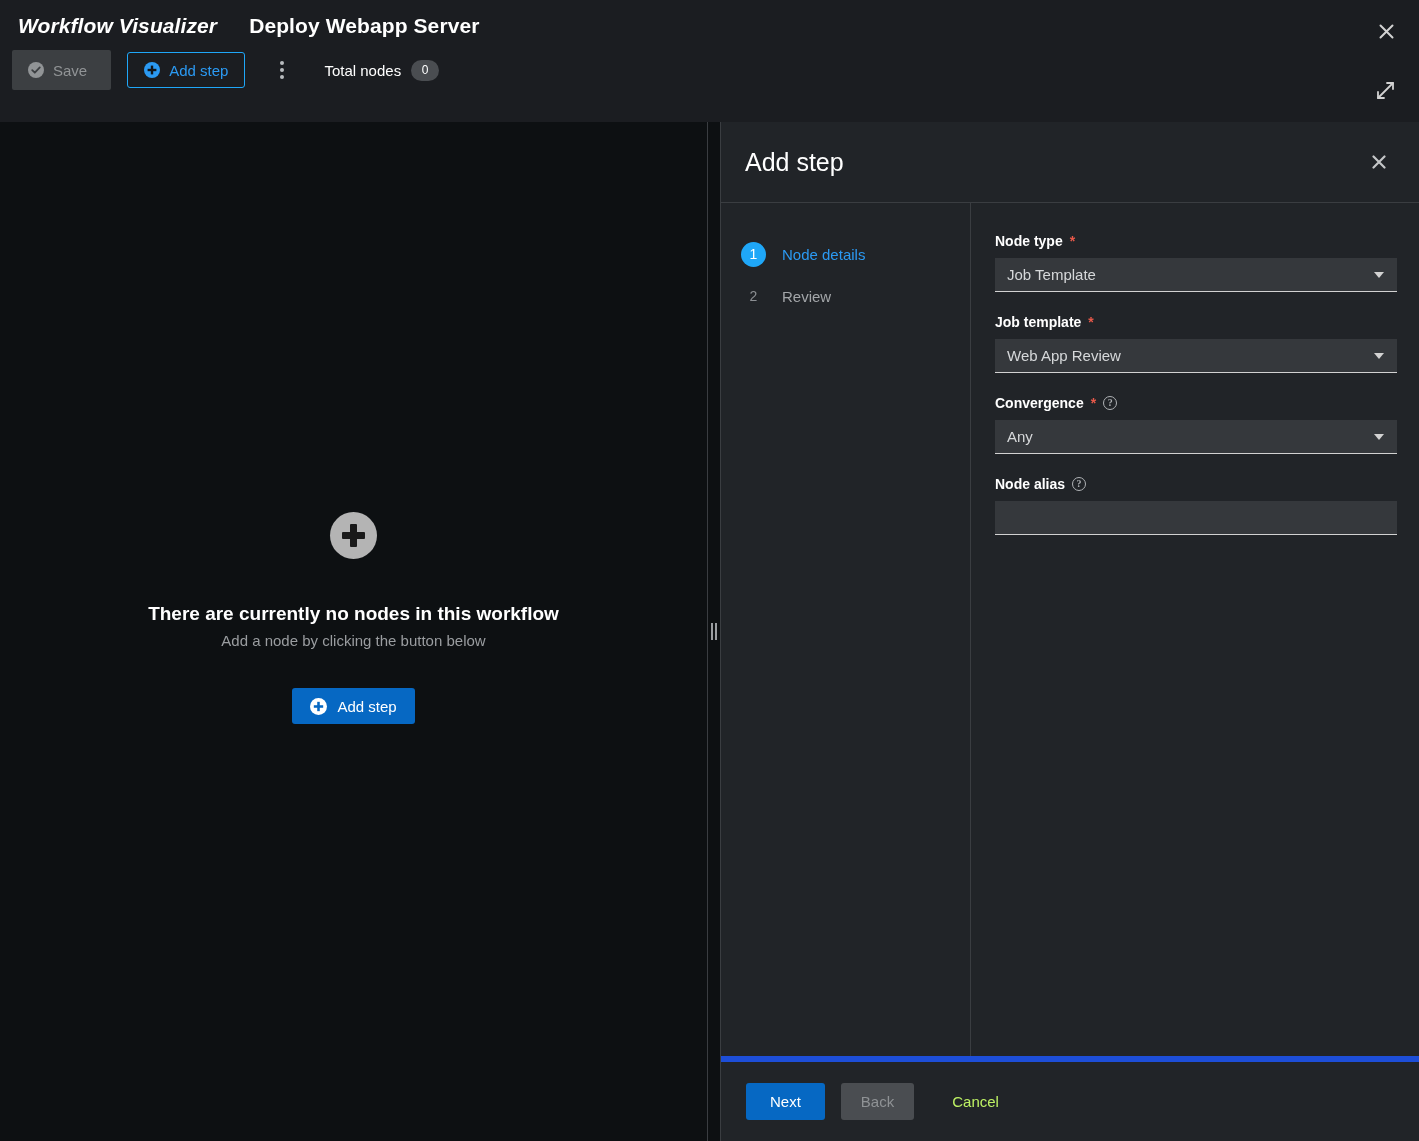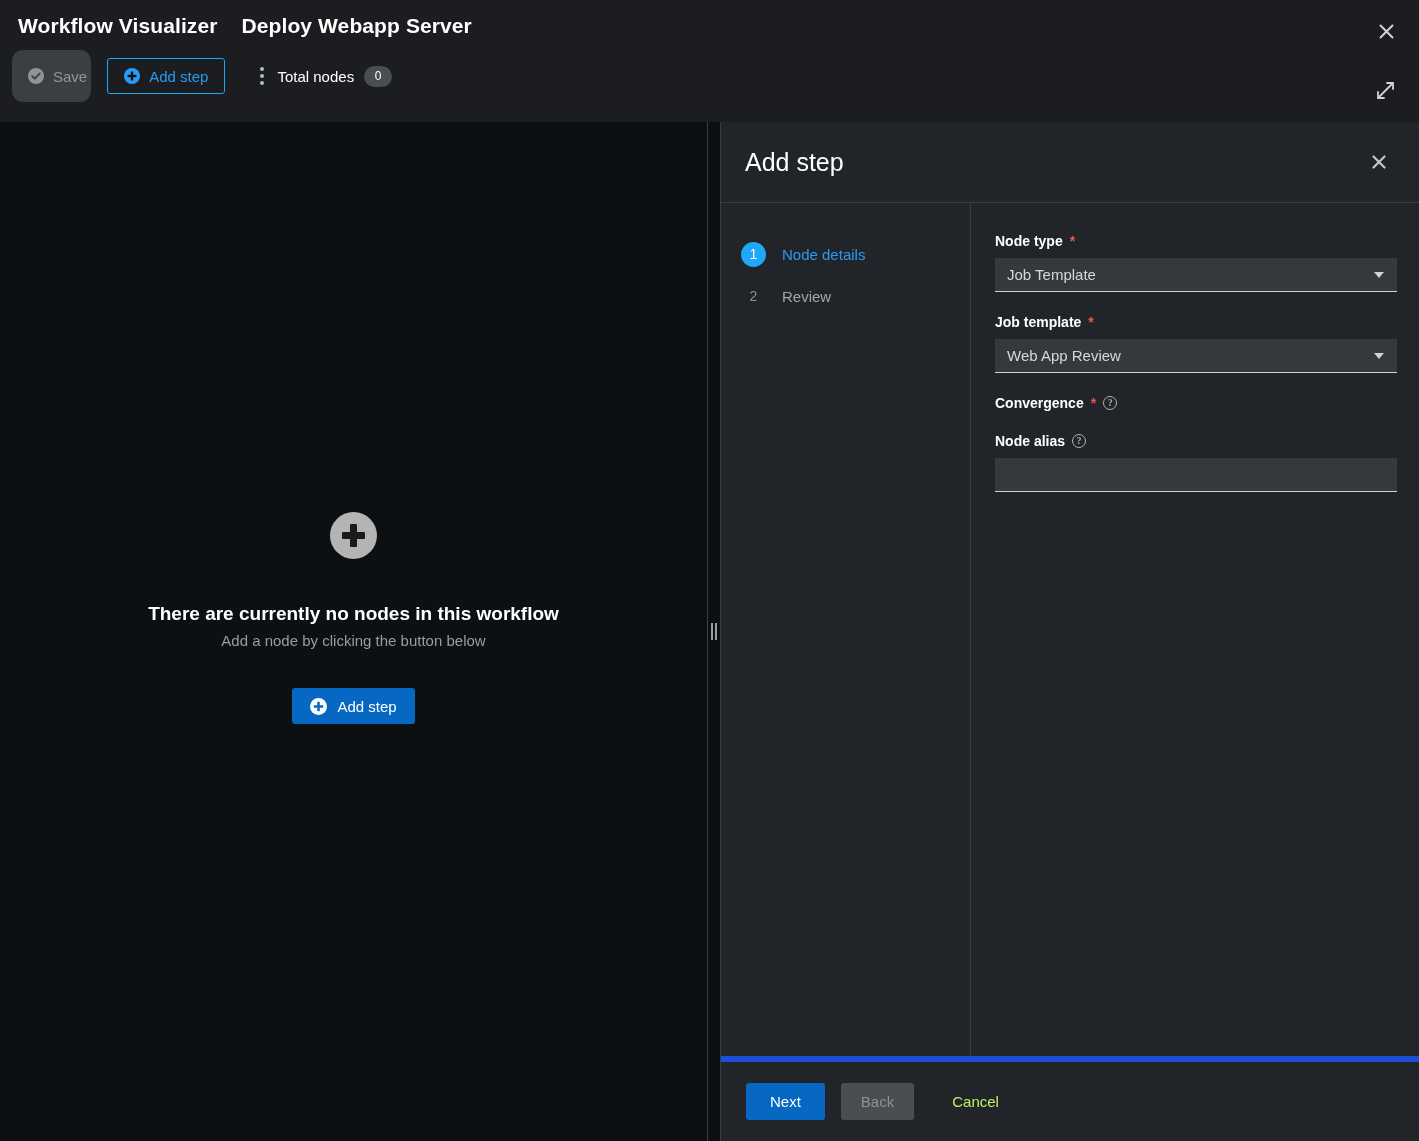--- a/index.html
+++ b/index.html
@@ -24,24 +24,26 @@
     background: #1b1d21;
   }
   .title-row {
     display: flex; align-items: center;
     padding: 14px 0 0 18px;
     gap: 24px;
   }
   .app-title {
     font-size: 21px; font-weight: bold; color: #ffffff;
     letter-spacing: .1px;
+    font-style: italic;
   }
   .wf-name {
     font-size: 21px; font-weight: bold; color: #ffffff;
     letter-spacing: .1px;
+    margin-left: 8px;
   }
   .window-close {
     position: absolute; top: 18px; right: 20px;
     width: 26px; height: 26px;
     display: flex; align-items: center; justify-content: center;
     color: #d2d2d2; cursor: pointer;
   }
   .expand-btn {
     position: absolute; top: 76px; right: 20px;
     width: 28px; height: 28px;
@@ -49,22 +51,22 @@
     color: #d2d2d2; cursor: pointer;
   }
 
   .toolbar {
     display: flex; align-items: center;
     padding: 12px 0 0 12px;
     gap: 0;
   }
   .btn-save {
     display: flex; align-items: center; gap: 9px;
-    height: 52px; padding: 0 4px 0 16px;
-    background: #3c3f42; border: none; border-radius: 11px;
+    height: 40px; padding: 0 24px 0 16px;
+    background: #3c3f42; border: none; border-radius: 2px;
     color: #919496; font-size: 15px;
     cursor: default;
   }
   .btn-addstep-outline {
     display: flex; align-items: center; gap: 9px;
     height: 36px; padding: 0 16px;
     margin-left: 16px;
     background: transparent;
     border: 1px solid #1fa7f8;
     border-radius: 3px;
@@ -72,21 +74,21 @@
     cursor: pointer;
   }
   .kebab {
     margin-left: 22px;
     width: 30px; height: 30px;
     display: flex; flex-direction: column; align-items: center; justify-content: center;
     gap: 3px; cursor: pointer;
   }
   .kebab i { display: block; width: 4px; height: 4px; border-radius: 50%; background: #b8bbbe; }
   .total-nodes {
-    margin-left: 0;
+    margin-left: 27px;
     display: flex; align-items: center; gap: 10px;
     color: #ffffff; font-size: 15px;
   }
   .badge {
     min-width: 28px; height: 21px; padding: 0 9px;
     border-radius: 11px; background: #4a4d51;
     color: #ffffff; font-size: 12px;
     display: flex; align-items: center; justify-content: center;
   }
 
@@ -397,20 +399,24 @@
               <span class="caret"></span>
             </div>
           </div>
 
           <div class="field">
             <div class="field-label">
               <span>Convergence</span>
               <span class="req">*</span>
               <span class="helpicon">?</span>
             </div>
+            <div class="select">
+              <span>Any</span>
+              <span class="caret"></span>
+            </div>
           </div>
 
           <div class="field">
             <div class="field-label">
               <span>Node alias</span>
               <span class="helpicon">?</span>
             </div>
             <div class="textinput">
               <span></span>
             </div>

